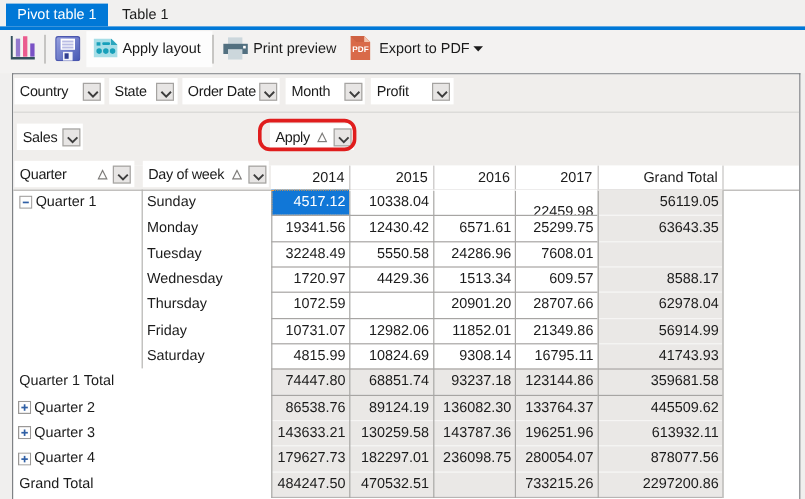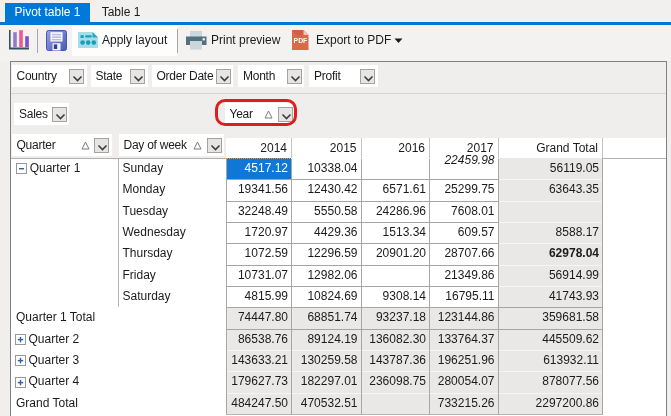--- a/index.html
+++ b/index.html
@@ -118,21 +118,21 @@
     </div>
 <div class="chip" style="left:298px;top:3px;width:68.5px;height:22px;">
       <span class="lbl">Profit</span>
       <span class="ddb" style="left:51px;top:3.5px;">
         <svg width="11" height="9" viewBox="0 0 11 9">
           <path d="M1.5 2.5 L5.5 6.5 L9.5 2.5" stroke="#3d3d3d" stroke-width="1.6" fill="none"></path>
         </svg>
       </span>
     </div>
 <div class="chip" style="left:213.5px;top:41px;width:70.5px;height:22px;">
-      <span class="lbl">Year</span>
+      <span class="lbl">Apply</span>
       <svg class="tri" style="left:39.5px;top:6.5px;" width="9" height="9" viewBox="0 0 9 9">
         <path d="M4.5 1 L8 8 H1 Z" fill="#fdfdfd" stroke="#7f7d7b" stroke-width="1"></path>
       </svg>
       <span class="ddb" style="left:53px;top:3.5px;">
         <svg width="11" height="9" viewBox="0 0 11 9">
           <path d="M1.5 2.5 L5.5 6.5 L9.5 2.5" stroke="#3d3d3d" stroke-width="1.6" fill="none"></path>
         </svg>
       </span>
     </div>
 <div class="ab" style="left:204px;top:37px;width:82px;height:27px;border:3px solid #e01d1d;border-radius:10px;box-sizing:border-box;"></div>
@@ -174,21 +174,21 @@
 <div class="ab" style="left:486.5px;top:75.5px;width:1px;height:20.5px;background:#c6c4c2;"></div>
 <div class="ab" style="left:591px;top:75.5px;width:1px;height:20.5px;background:#c6c4c2;"></div>
 <div class="ab" style="left:0;top:96px;width:655px;height:1px;background:#b3b1af;"></div>
 <div class="ab" style="left:215px;top:96px;width:65px;height:21.33px;background:#fff;"></div>
 <div class="ab" style="left:215px;top:96px;width:66px;height:22.33px;background:#1177d7;border:1px dotted #ef9b3a;box-sizing:border-box;"></div>
 <div class="num" style="left:215px;top:96px;width:62px;height:21.33px;line-height:21.33px;color:#fff;">4517.12</div>
 <div class="ab" style="left:280px;top:96px;width:69.5px;height:21.33px;background:#fff;"></div>
 <div class="num" style="left:280px;top:96px;width:66.5px;height:21.33px;line-height:21.33px;">10338.04</div>
 <div class="ab" style="left:349.5px;top:96px;width:68.5px;height:21.33px;background:#fff;"></div>
 <div class="ab" style="left:418px;top:96px;width:68.5px;height:21.33px;background:#fff;"></div>
-<div class="num" style="left:418px;top:88px;width:65.5px;height:21.33px;line-height:21.33px;font-style:italic;">22459.98</div>
+<div class="num" style="left:418px;top:104px;width:65.5px;height:21.33px;line-height:21.33px;">22459.98</div>
 <div class="ab" style="left:486.5px;top:96px;width:104.5px;height:21.33px;background:#eae8e6;"></div>
 <div class="num" style="left:486.5px;top:96px;width:101.5px;height:21.33px;line-height:21.33px;">56119.05</div>
 <div class="ab" style="left:215px;top:117.33px;width:65px;height:21.33px;background:#fff;"></div>
 <div class="num" style="left:215px;top:117.33px;width:62px;height:21.33px;line-height:21.33px;">19341.56</div>
 <div class="ab" style="left:280px;top:117.33px;width:69.5px;height:21.33px;background:#fff;"></div>
 <div class="num" style="left:280px;top:117.33px;width:66.5px;height:21.33px;line-height:21.33px;">12430.42</div>
 <div class="ab" style="left:349.5px;top:117.33px;width:68.5px;height:21.33px;background:#fff;"></div>
 <div class="num" style="left:349.5px;top:117.33px;width:65.5px;height:21.33px;line-height:21.33px;">6571.61</div>
 <div class="ab" style="left:418px;top:117.33px;width:68.5px;height:21.33px;background:#fff;"></div>
 <div class="num" style="left:418px;top:117.33px;width:65.5px;height:21.33px;line-height:21.33px;">25299.75</div>
@@ -210,32 +210,32 @@
 <div class="num" style="left:280px;top:160px;width:66.5px;height:21.33px;line-height:21.33px;">4429.36</div>
 <div class="ab" style="left:349.5px;top:160px;width:68.5px;height:21.33px;background:#fff;"></div>
 <div class="num" style="left:349.5px;top:160px;width:65.5px;height:21.33px;line-height:21.33px;">1513.34</div>
 <div class="ab" style="left:418px;top:160px;width:68.5px;height:21.33px;background:#fff;"></div>
 <div class="num" style="left:418px;top:160px;width:65.5px;height:21.33px;line-height:21.33px;">609.57</div>
 <div class="ab" style="left:486.5px;top:160px;width:104.5px;height:21.33px;background:#eae8e6;"></div>
 <div class="num" style="left:486.5px;top:160px;width:101.5px;height:21.33px;line-height:21.33px;">8588.17</div>
 <div class="ab" style="left:215px;top:181.33px;width:65px;height:21.33px;background:#fff;"></div>
 <div class="num" style="left:215px;top:181.33px;width:62px;height:21.33px;line-height:21.33px;">1072.59</div>
 <div class="ab" style="left:280px;top:181.33px;width:69.5px;height:21.33px;background:#fff;"></div>
-<div class="num" style="left:280px;top:181.33px;width:66.5px;height:21.33px;line-height:21.33px;">12296.59</div>
 <div class="ab" style="left:349.5px;top:181.33px;width:68.5px;height:21.33px;background:#fff;"></div>
 <div class="num" style="left:349.5px;top:181.33px;width:65.5px;height:21.33px;line-height:21.33px;">20901.20</div>
 <div class="ab" style="left:418px;top:181.33px;width:68.5px;height:21.33px;background:#fff;"></div>
 <div class="num" style="left:418px;top:181.33px;width:65.5px;height:21.33px;line-height:21.33px;">28707.66</div>
 <div class="ab" style="left:486.5px;top:181.33px;width:104.5px;height:21.33px;background:#eae8e6;"></div>
-<div class="num" style="left:486.5px;top:181.33px;width:101.5px;height:21.33px;line-height:21.33px;font-weight:bold;">62978.04</div>
+<div class="num" style="left:486.5px;top:181.33px;width:101.5px;height:21.33px;line-height:21.33px;">62978.04</div>
 <div class="ab" style="left:215px;top:202.67px;width:65px;height:21.33px;background:#fff;"></div>
 <div class="num" style="left:215px;top:202.67px;width:62px;height:21.33px;line-height:21.33px;">10731.07</div>
 <div class="ab" style="left:280px;top:202.67px;width:69.5px;height:21.33px;background:#fff;"></div>
 <div class="num" style="left:280px;top:202.67px;width:66.5px;height:21.33px;line-height:21.33px;">12982.06</div>
 <div class="ab" style="left:349.5px;top:202.67px;width:68.5px;height:21.33px;background:#fff;"></div>
+<div class="num" style="left:349.5px;top:202.67px;width:65.5px;height:21.33px;line-height:21.33px;">11852.01</div>
 <div class="ab" style="left:418px;top:202.67px;width:68.5px;height:21.33px;background:#fff;"></div>
 <div class="num" style="left:418px;top:202.67px;width:65.5px;height:21.33px;line-height:21.33px;">21349.86</div>
 <div class="ab" style="left:486.5px;top:202.67px;width:104.5px;height:21.33px;background:#eae8e6;"></div>
 <div class="num" style="left:486.5px;top:202.67px;width:101.5px;height:21.33px;line-height:21.33px;">56914.99</div>
 <div class="ab" style="left:215px;top:224px;width:65px;height:21.33px;background:#fff;"></div>
 <div class="num" style="left:215px;top:224px;width:62px;height:21.33px;line-height:21.33px;">4815.99</div>
 <div class="ab" style="left:280px;top:224px;width:69.5px;height:21.33px;background:#fff;"></div>
 <div class="num" style="left:280px;top:224px;width:66.5px;height:21.33px;line-height:21.33px;">10824.69</div>
 <div class="ab" style="left:349.5px;top:224px;width:68.5px;height:21.33px;background:#fff;"></div>
 <div class="num" style="left:349.5px;top:224px;width:65.5px;height:21.33px;line-height:21.33px;">9308.14</div>

